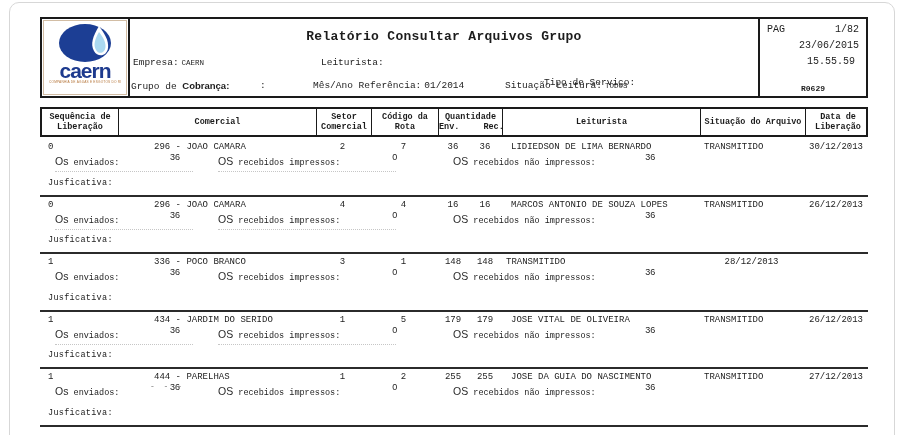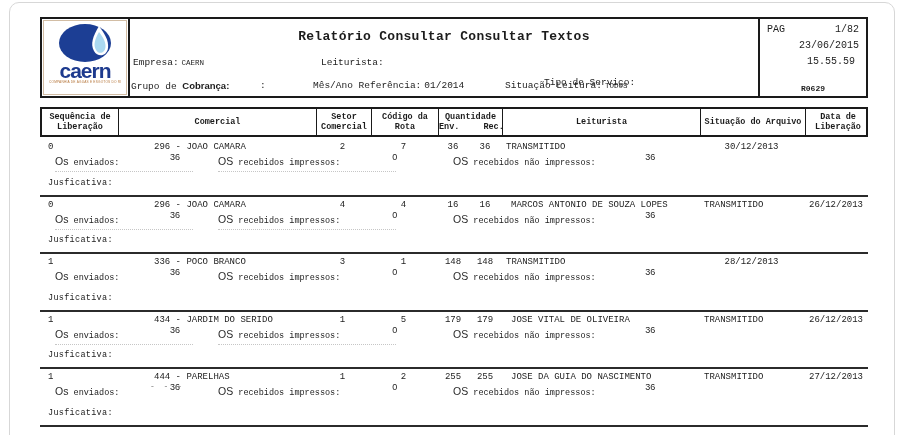--- a/index.html
+++ b/index.html
@@ -78,21 +78,21 @@
           <ellipse cx="36" cy="21" rx="26" ry="19" fill="#1c3e94"></ellipse>
           <path d="M50,4 C44,14 41,22 45,29 C49,36 58,34 59,26 C60,18 55,11 50,4 Z" fill="#ffffff"></path>
           <path d="M50,10 C46,17 44,23 47,28 C50,33 56,31 56.5,25 C57,19 53,14 50,10 Z" fill="#aad8f0"></path>
         </svg>
         <div class="caern-word">caern</div>
         <div class="caern-tagline">COMPANHIA DE ÁGUAS E ESGOTOS DO RIO GRANDE DO NORTE</div>
       </div>
     </div>
 
     <div class="head-mid">
-      <div class="report-title">Relatório Consultar Consultar Textos</div>
+      <div class="report-title">Relatório Consultar Arquivos Grupo</div>
 
       <div class="hline" style="left:3px;top:38px;">
         <span>Empresa:</span><span class="hval-small">CAERN</span>
       </div>
       <div class="hline" style="left:167px;top:38px;margin-left:24px;">
         <span>Leiturista:</span>
       </div>
       <div class="hline" style="left:414px;top:38px;margin-top:20px;">
         <span>Tipo de Serviço:</span>
       </div>
@@ -158,20 +158,21 @@
 
   <div class="tbody" id="table-body">
   <div class="row-block">
     <div class="main-line grid-cols">
       <div class="c seq">0</div>
       <div class="c loc">296 - JOAO CAMARA</div>
       <div class="c ctr">2</div>
       <div class="c ctr">7</div>
       <div class="c ctr">36</div>
       <div class="c ctr">36</div>
+      <div class="c leit">LIDIEDSON DE LIMA BERNARDO</div>
       <div class="c sit">TRANSMITIDO</div>
       <div class="c ctr">30/12/2013</div>
     </div>
     <div class="sub-line">
       <span class="pos" style="left:15px;"><span class="os">Os</span> <span>enviados:</span></span>
       <span class="pos val" style="left:130px;">36</span>
       <span class="pos" style="left:178px;"><span class="os">OS</span> <span>recebidos impressos:</span></span>
       <span class="pos val" style="left:337px;">0</span>
       <span class="pos" style="left:413px;"><span class="os">OS</span> <span>recebidos não impressos:</span></span>
       <span class="pos val" style="left:580px;">36</span>

